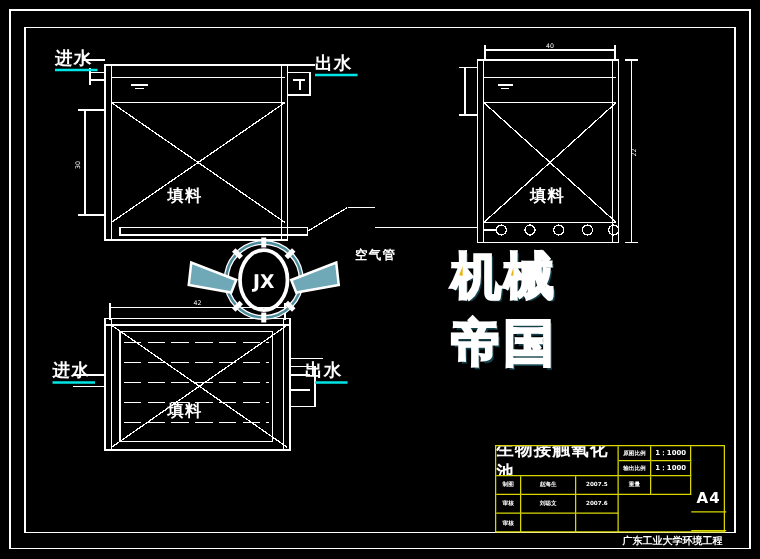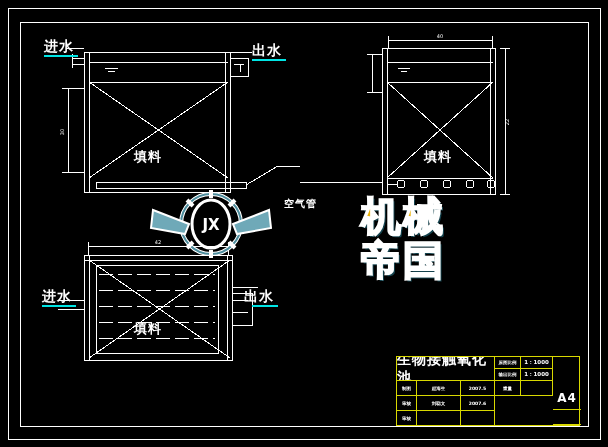--- a/index.html
+++ b/index.html
@@ -14,21 +14,21 @@
   .flow-label{font-size:14px;}
   .fill-label{font-size:13px;}
   .air-label{font-size:10px;}
 
   .cyan-bar{position:absolute;background:#00e5e5;height:2px;}
 
   
   #watermark{position:absolute;left:146px;top:186px;width:320px;height:78px;
              pointer-events:none;}
   #wm-text{position:absolute;left:215px;top:8px;font-size:40px;font-weight:bold;
-           color:#eab308;letter-spacing:2px;line-height:44px;
+           color:#eab308;letter-spacing:2px;line-height:54px;
            -webkit-text-stroke:2px #ffffff;
            text-shadow:0 0 1px #2d6c7a, 2px 2px 0 #14424d;
            font-family:"DejaVu Sans","Liberation Sans",sans-serif;}
   #wm-sub{position:absolute;left:216px;top:50px;font-size:24px;font-weight:bold;
           color:#e8f6f9;letter-spacing:1px;line-height:24px;
           -webkit-text-stroke:1px #ffffff;
           text-shadow:1px 1px 0 #14424d;
           font-family:"DejaVu Sans Mono","Liberation Mono",monospace;}
 
   
@@ -229,15 +229,16 @@
     <div class="tb-cell tb-nor t-tiny" style="left:156px;top:24px;width:28px;height:15px;"></div>
 
     <div class="tb-cell t-tiny" style="left:0;top:39px;width:20px;height:15px;">审核</div>
     <div class="tb-cell t-tiny" style="left:20px;top:39px;width:44px;height:15px;">刘聪文</div>
     <div class="tb-cell t-tiny" style="left:64px;top:39px;width:34px;height:15px;">2007.6</div>
 
     <div class="tb-cell t-tiny" style="left:0;top:54px;width:20px;height:15px;border-bottom:none;">审核</div>
     <div class="tb-cell t-tiny" style="left:20px;top:54px;width:44px;height:15px;border-bottom:none;"></div>
     <div class="tb-cell t-tiny" style="left:64px;top:54px;width:34px;height:15px;border-bottom:none;"></div>
 
+    <div class="tb-nor t-org" style="left:98px;top:39px;width:86px;height:15px;">广东工业大学环境工程</div>
   </div>
 
 </div>
 
 </body></html>

